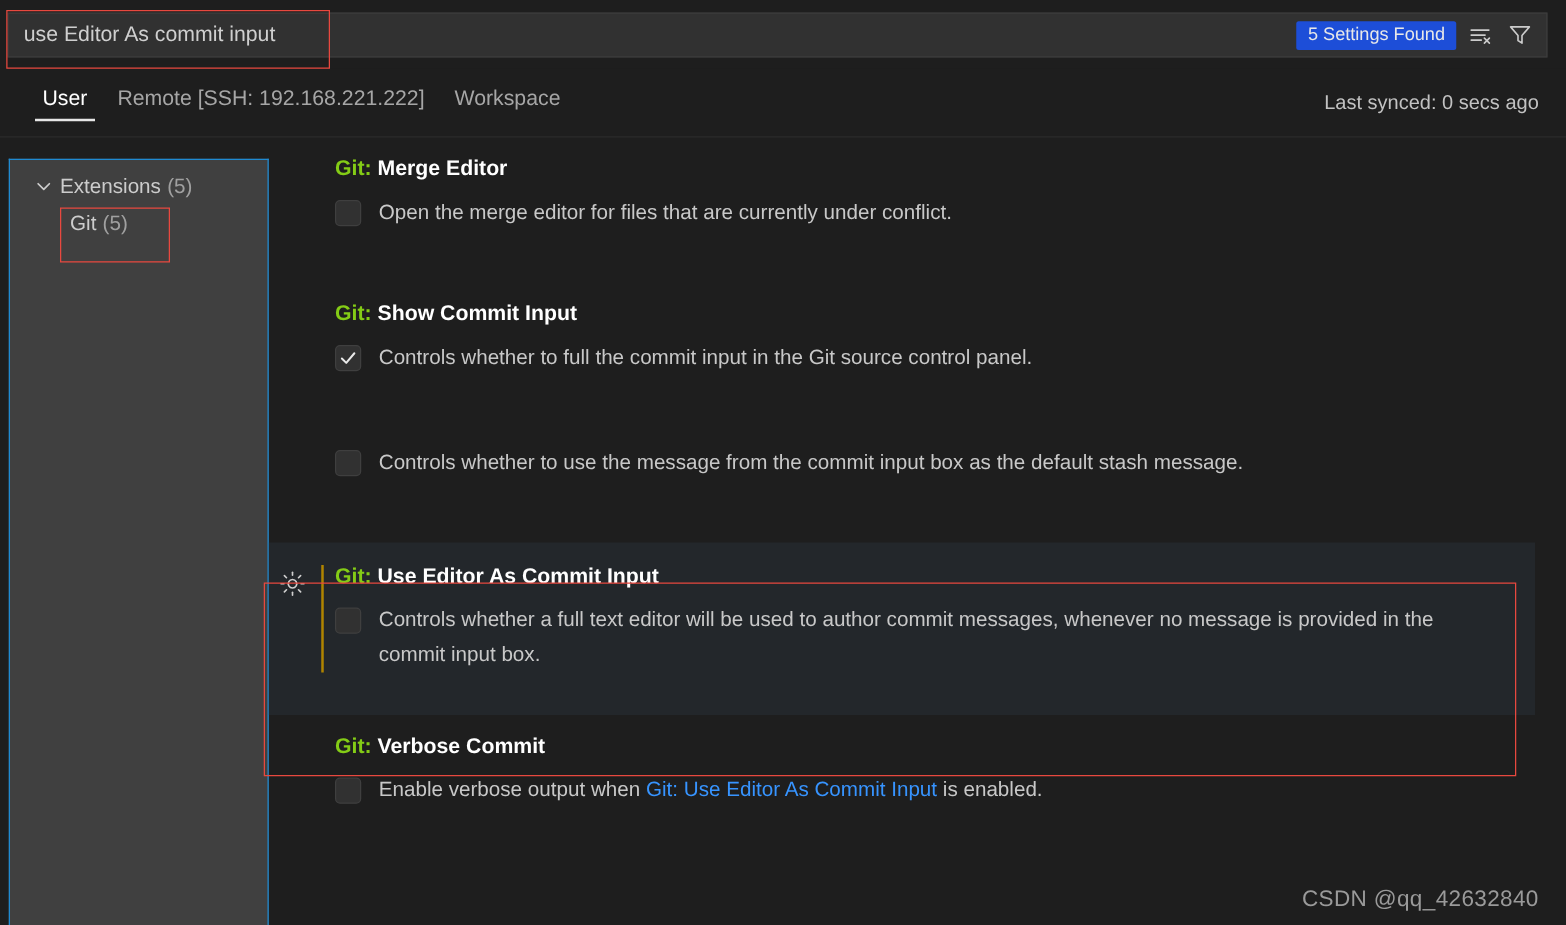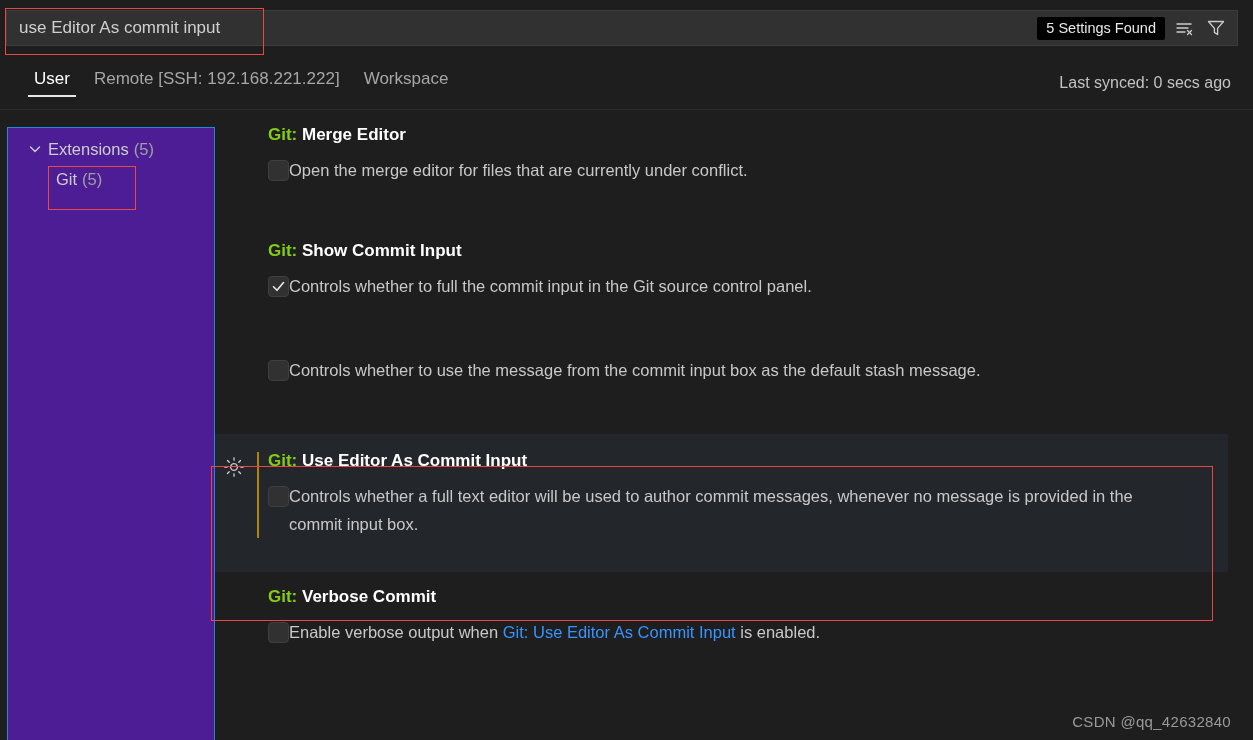--- a/index.html
+++ b/index.html
@@ -46,21 +46,21 @@
   }
   .search-input::placeholder { color: #7d7d7d; }
 
   .search-actions {
     display: flex;
     align-items: center;
     gap: 6px;
     padding-right: 8px;
   }
   .settings-found {
-    background: #000000;
+    background: #1d4ed8;
     color: #e8e8e8;
     font-size: 14.5px;
     padding: 3px 9px 4px;
     border-radius: 2px;
     white-space: nowrap;
   }
   .icon-btn {
     width: 26px; height: 26px;
     display: flex;
     align-items: center;
@@ -121,21 +121,21 @@
     font-size: 16px;
     white-space: nowrap;
   }
 
   
   .toc {
     position: absolute;
     left: 7px; top: 127px;
     width: 208px;
     height: 613px;
-    background: #4c1d95;
+    background: #404040;
     border: 1.5px solid #1f8ad2;
     border-bottom: none;
     padding-top: 6px;
   }
   .toc-row {
     display: flex;
     align-items: center;
     height: 30px;
     font-size: 16.5px;
     color: #cccccc;
@@ -180,21 +180,21 @@
     margin-bottom: 10px;
     line-height: 22px;
   }
   .setting-title .cat {
     color: #84cc16;
     font-weight: bold;
   }
   .setting-body {
     display: flex;
     align-items: flex-start;
-    gap: 0;
+    gap: 14px;
     padding-right: 30px;
   }
   .desc {
     font-size: 16.5px;
     color: #c8c8c8;
     line-height: 28px;
     max-width: 880px;
   }
   .desc a {
     color: #3794ff;
@@ -248,21 +248,21 @@
 
   
   .gap-lg { height: 42px; }
   .gap-md { height: 38px; }
 
   
   .watermark {
     position: absolute;
     right: 22px; bottom: 10px;
     color: #9a9a9a;
-    font-size: 15px;
+    font-size: 18px;
     letter-spacing: 0.3px;
     user-select: none;
   }
 </style>
 </head>
 <body>
 
 <div class="search-row">
   <div class="search-box">
     <input class="search-input" type="text" value="use Editor As commit input" placeholder="Search settings" style="">

